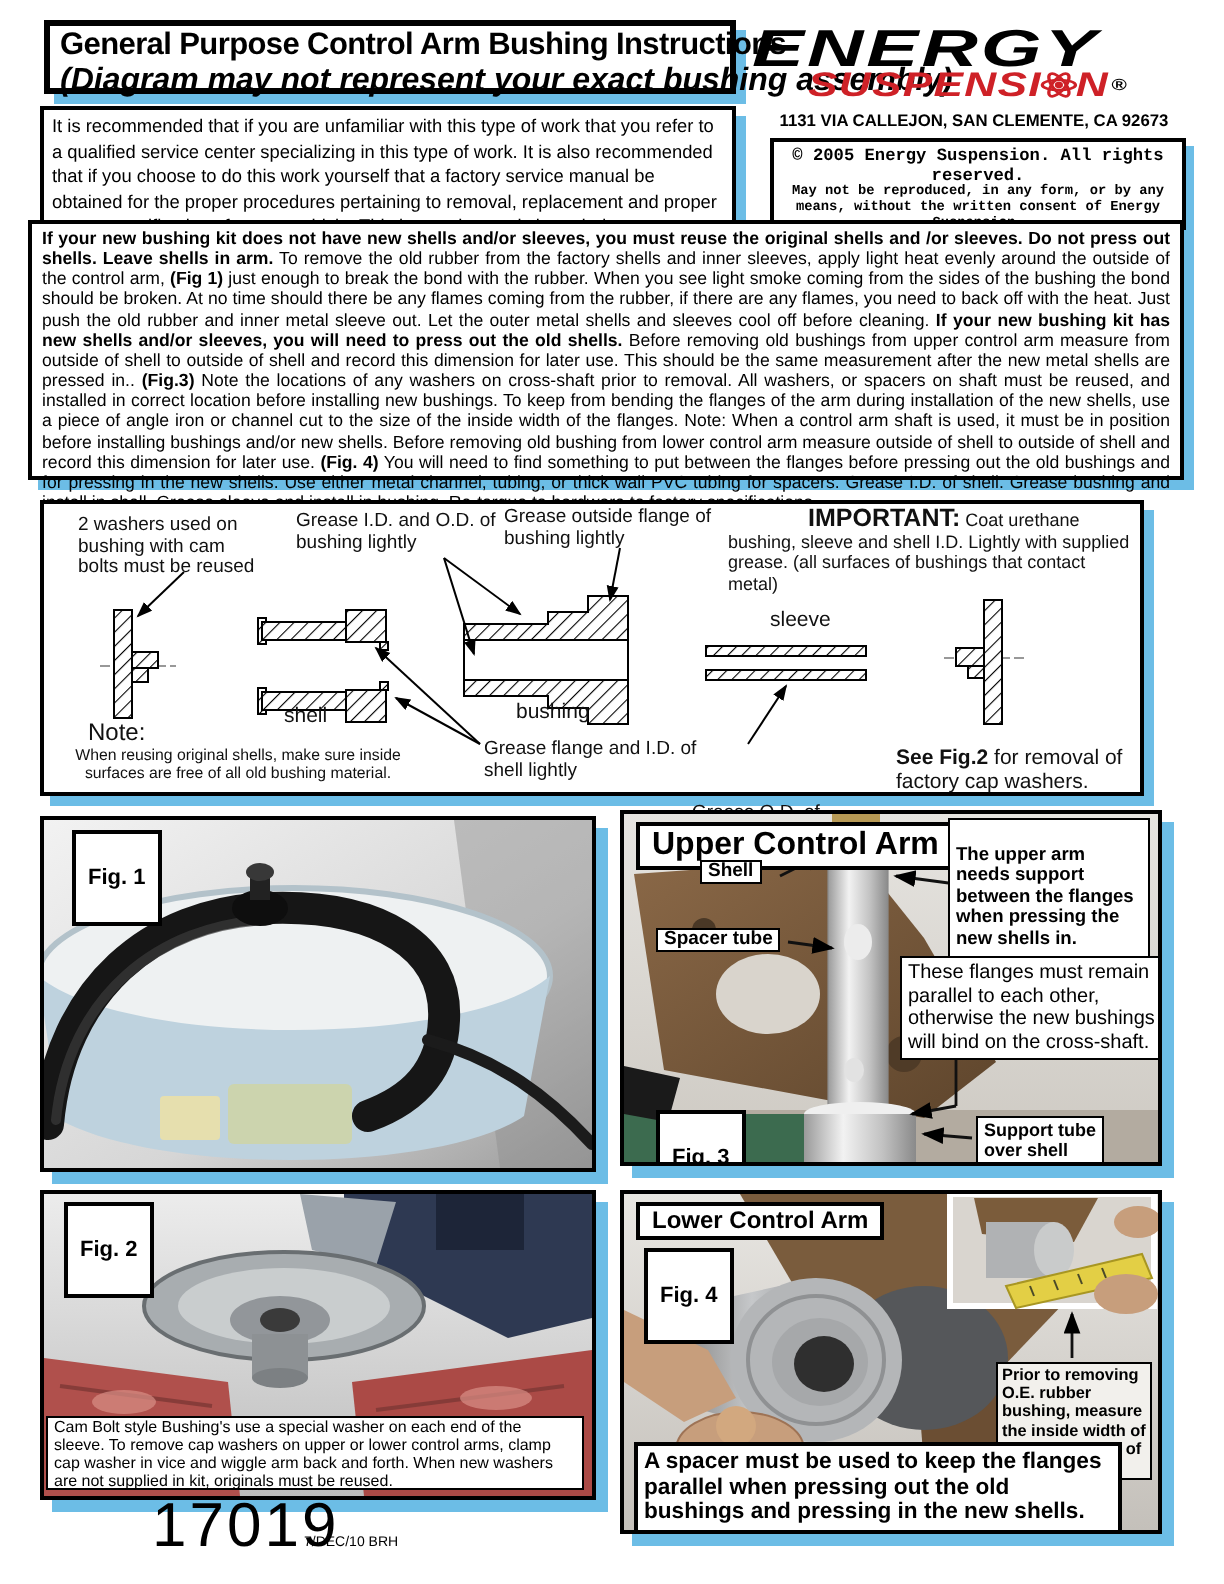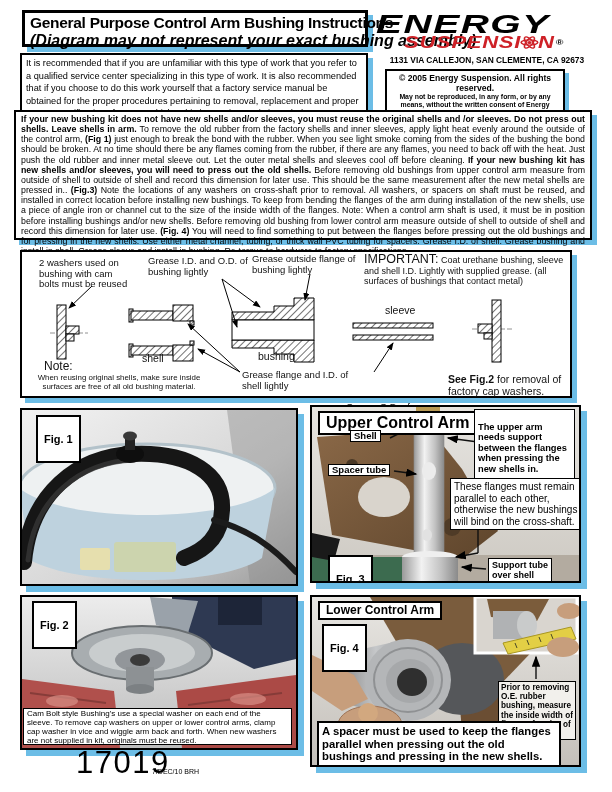--- a/index.html
+++ b/index.html
@@ -19,22 +19,22 @@
   .title-main { font-size:15.5px; font-weight:700; letter-spacing:-0.3px; white-space:nowrap; }
   .title-sub  { font-size:16px; font-weight:700; margin-top:0px; white-space:nowrap;font-style:italic; }
   .brand-energy { font-size:26px; font-weight:900; font-style:italic; letter-spacing:1px;
                   transform:scaleX(1.5); transform-origin:left top; line-height:1; }
   .brand-susp { position:absolute; left:28px; top:23px; color:var(--brand-red); font-size:17px;
                 font-weight:900; font-style:italic; letter-spacing:0.5px; transform:scaleX(1.3);
                 transform-origin:left top; line-height:1; display:flex; align-items:center; }
   .brand-reg { font-size:8px; color:#000; font-style:normal; margin-left:1px; }
   .address { position:absolute; left:0; top:44px; width:222px; text-align:center;
              font-size:8.4px; font-weight:700; white-space:nowrap; }
-  .cpbox { position:absolute; left:9px; top:58px; width:180px; border:2px solid #000;
-           background:#fff; box-shadow:4px 4px 0 0 var(--shadow-blue); padding:2px 3px; box-sizing:border-box; }
+  .cpbox { position:absolute; left:9px; top:58px; width:208px; border:2px solid #000;
+           background:#fff; box-shadow:4px 4px 0 0 var(--shadow-blue); padding:2px 3px; box-sizing:border-box;font-family:Liberation Mono, monospace; }
   .cp1 { font-size:8.6px; font-weight:700; text-align:center; }
   .cp2 { font-size:6.9px; font-weight:700; text-align:center; line-height:1.15; }
   .par { font-size:9.2px; line-height:12.5px; text-align:left; }
   .mainpar { font-size:8.8px; line-height:10.15px; text-align:justify; }
 </style>
 </head>
 <body>
 
 <div class="bx sh" style="left:22px; top:10px; width:346px; height:37px; border-width:3px; padding:1px 5px;">
   <div class="title-main">General Purpose Control Arm Bushing Instructions</div>
@@ -116,21 +116,21 @@
     <line x1="200" y1="27" x2="215" y2="75" stroke="#000" stroke-width="1" marker-end="url(#ah)"></line>
     <line x1="288" y1="22" x2="283" y2="48" stroke="#000" stroke-width="1" marker-end="url(#ah)"></line>
     <line x1="218" y1="120" x2="166" y2="72" stroke="#000" stroke-width="1" marker-end="url(#ah)"></line>
     <line x1="218" y1="120" x2="176" y2="97" stroke="#000" stroke-width="1" marker-end="url(#ah)"></line>
     <line x1="352" y1="120" x2="371" y2="91" stroke="#000" stroke-width="1" marker-end="url(#ah)"></line>
   </svg>
   <div class="dlab" style="left:17px; top:6px; width:94px;">2 washers used on bushing with cam bolts must be reused</div>
   <div class="dlab" style="left:126px; top:4px; width:102px;">Grease I.D. and O.D. of bushing lightly</div>
   <div class="dlab" style="left:230px; top:2px; width:112px;">Grease outside flange of bushing lightly</div>
   <div class="dlab" style="left:342px; top:2px; width:202px; font-size:9px; line-height:10.6px;">
-    <span style="font-size:12.5px; font-weight:400;">IMPORTANT:</span>
+    <span style="font-size:12.5px; font-weight:700;margin-left:40px;">IMPORTANT:</span>
     <span>Coat urethane bushing, sleeve and shell I.D. Lightly with supplied grease. (all surfaces of  bushings that contact metal)</span>
   </div>
   <div class="dlab" style="left:120px; top:101px; font-size:10.5px;">shell</div>
   <div class="dlab" style="left:236px; top:99px; font-size:10.5px;text-align:right;">bushing</div>
   <div class="dlab" style="left:363px; top:53px; font-size:10.5px;">sleeve</div>
   <div class="dlab" style="left:22px; top:109px; font-size:12px;">Note:</div>
   <div class="dlab" style="left:8px; top:122px; width:178px; font-size:7.9px; line-height:8.8px; text-align:center;">When reusing original shells, make sure inside surfaces are free of all old bushing material.</div>
   <div class="dlab" style="left:220px; top:118px; width:118px;">Grease flange and I.D. of shell lightly</div>
   <div class="dlab" style="left:324px; top:122px; width:92px;margin-top:28px;">Grease O.D. of sleeve lightly</div>
   <div class="dlab" style="left:426px; top:122px; width:132px; font-size:10.5px; line-height:11.5px;">

